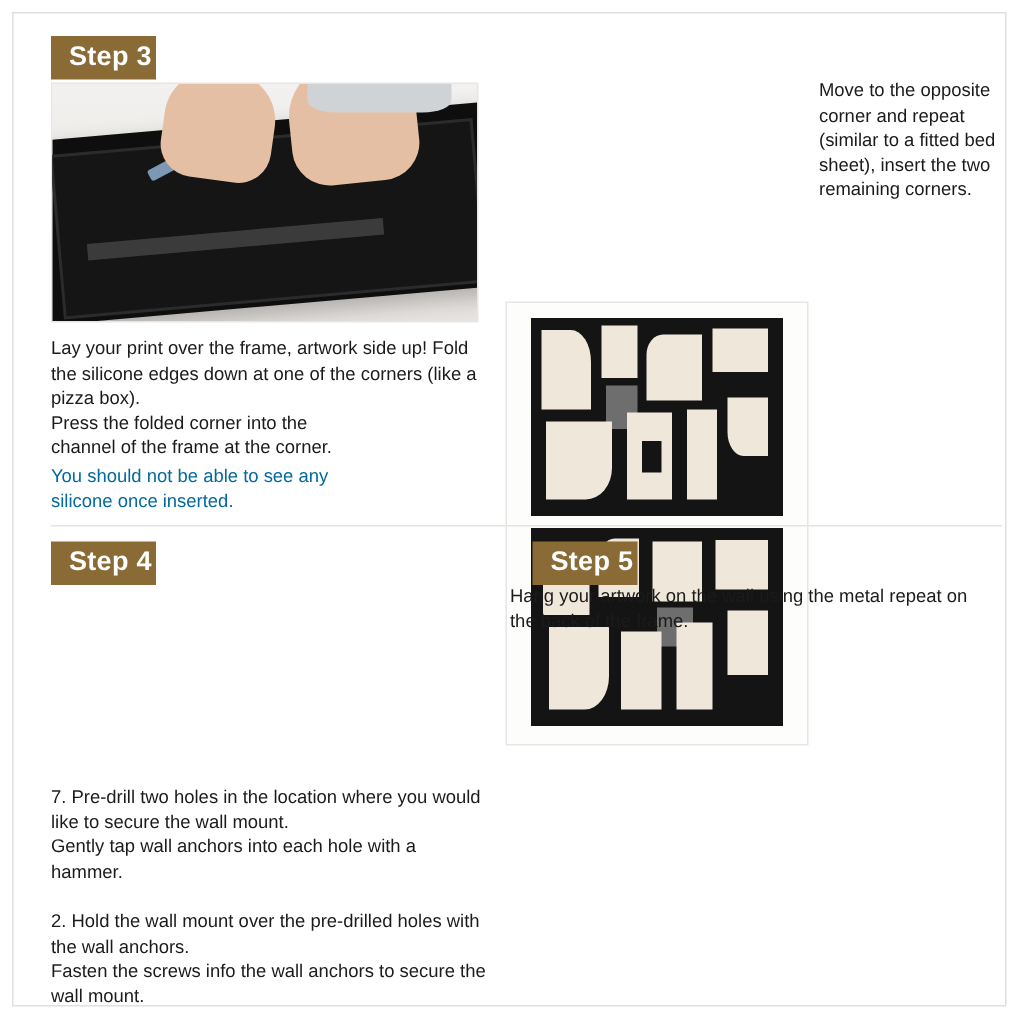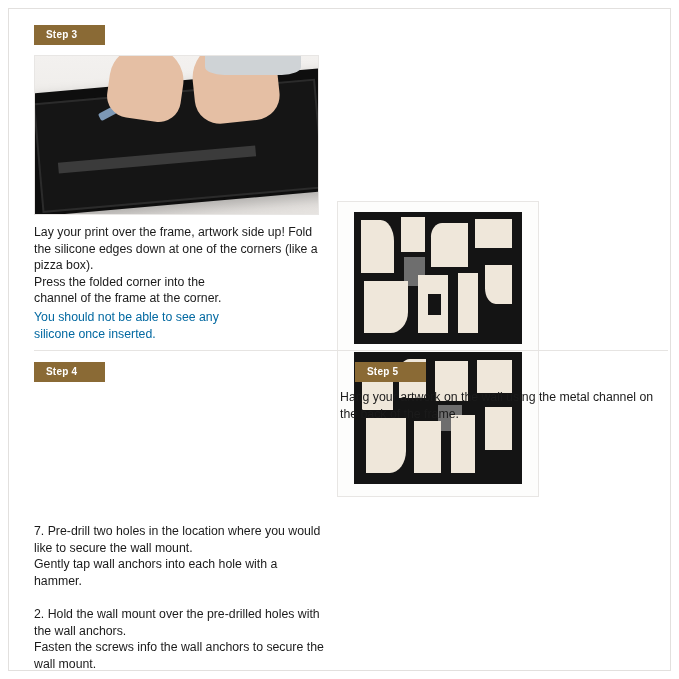--- a/index.html
+++ b/index.html
@@ -35,23 +35,23 @@
     position: relative;
     width: 100%;
     height: 100%;
   }
 
   
   .step-badge {
     display: inline-block;
     background: #8a6a35;
     color: #ffffff;
-    font-size: 10px;
+    font-size: 18px;
     font-weight: bold;
-    padding: 4px 28px 5px 12px;
+    padding: 4px 3px 5px 12px;
     letter-spacing: .2px;
     line-height: 1.1;
   }
 
   
   .panel { position: absolute; }
 
   .caption {
     font-size: 12.3px;
     line-height: 16.6px;
@@ -176,33 +176,34 @@
         <div class="sh" style="left:48%; top:7%;  width:20%; height:30%;"></div>
         <div class="sh" style="left:73%; top:6%;  width:21%; height:25%;"></div>
         <div class="gy" style="left:50%; top:40%; width:14%; height:20%;"></div>
         <div class="sh" style="left:7%;  top:50%; width:24%; height:42%; border-radius:0 0 40% 0;"></div>
         <div class="sh" style="left:36%; top:52%; width:16%; height:40%;"></div>
         <div class="sh" style="left:58%; top:48%; width:14%; height:44%;"></div>
         <div class="sh" style="left:78%; top:42%; width:16%; height:32%;"></div>
       </div>
     </div>
 
+    <div class="caption panel" style="left:534px; top:42px; width:120px;">Move to the opposite corner and repeat (similar to a fitted bed sheet), insert the two remaining corners.</div>
 
     <div class="divider" style="left:22px; top:340px; width:634px;"></div>
 
     <div class="panel" style="left:22px; top:351px;">
       <span class="step-badge">Step 4</span>
     </div>
 
     <div class="caption panel" style="left:22px; top:513px; width:292px;">7. Pre-drill two holes in the location where you would like to secure the wall mount.
 Gently tap wall anchors into each hole with a hammer.
 
 2. Hold the wall mount over the pre-drilled holes with the wall anchors.
 Fasten the screws info the wall anchors to secure the wall mount.</div>
 
     <div class="panel" style="left:343px; top:351px;">
       <span class="step-badge">Step 5</span>
     </div>
 
-    <div class="caption panel" style="left:328px; top:379px; width:320px;">Hang your artwork on the wall using the metal channel on the back of the frame.</div>
+    <div class="caption panel" style="left:328px; top:379px; width:320px;">Hang your artwork on the wall using the metal repeat on the back of the frame.</div>
 
   </div>
 </div>
 
 </body></html>

